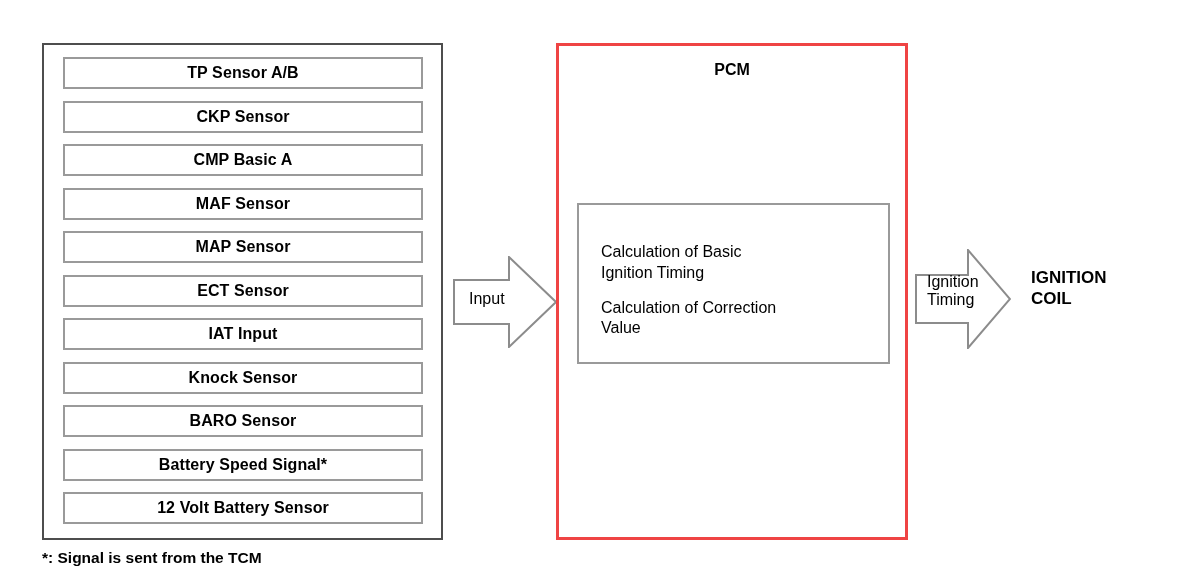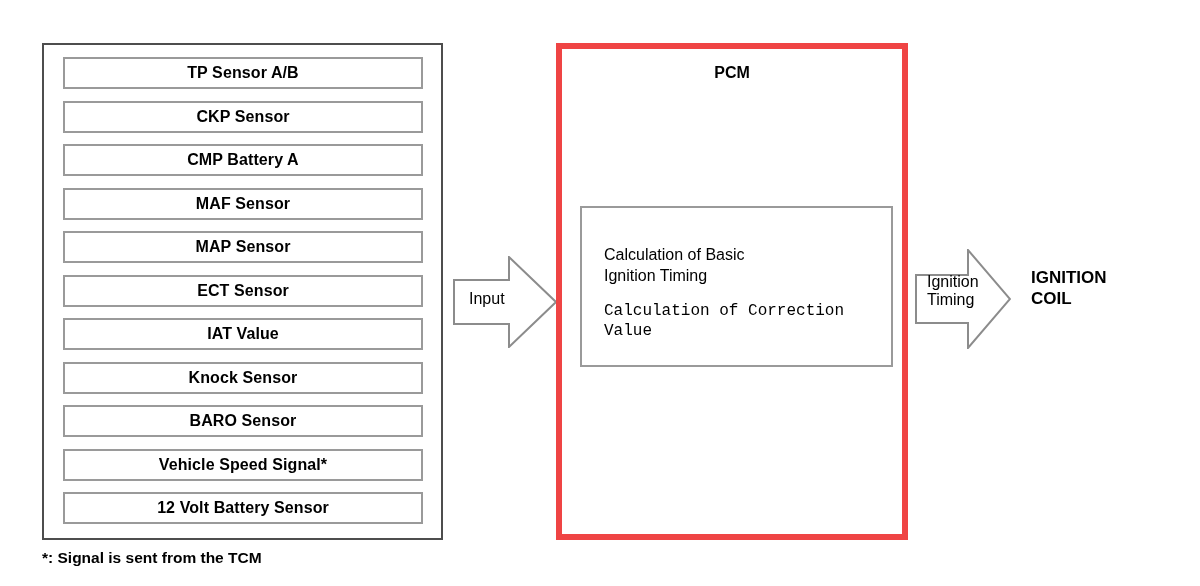--- a/index.html
+++ b/index.html
@@ -116,21 +116,21 @@
   }
 
   
   #pcm-box {
     position: absolute;
     left: 556px;
     top: 43px;
     width: 352px;
     height: 497px;
     box-sizing: border-box;
-    border: 6px solid #ef4444;
+    border: 3px solid #ef4444;
     background: #ffffff;
   }
   #pcm-title {
     position: absolute;
     left: 0;
     top: 16px;
     width: 100%;
     text-align: center;
     font-size: 16px;
     font-weight: bold;
@@ -153,21 +153,20 @@
     width: 270px;
   }
   .calc-line {
     font-size: 16px;
     font-weight: normal;
     line-height: 1.3;
     margin: 0 0 14px 0;
   }
   .calc-line:last-child {
     margin-bottom: 0;
-    font-family: Liberation Mono, monospace;
   }
 
   
   #ignition-coil-label {
     position: absolute;
     left: 1031px;
     top: 268px;
     font-size: 17px;
     font-weight: bold;
     line-height: 1.22;
@@ -184,49 +183,49 @@
 
       <div class="sensor-box">
         <span class="sensor-label">TP Sensor A/B</span>
       </div>
 
       <div class="sensor-box">
         <span class="sensor-label">CKP Sensor</span>
       </div>
 
       <div class="sensor-box">
-        <span class="sensor-label">CMP Battery A</span>
+        <span class="sensor-label">CMP Basic A</span>
       </div>
 
       <div class="sensor-box">
         <span class="sensor-label">MAF Sensor</span>
       </div>
 
       <div class="sensor-box">
         <span class="sensor-label">MAP Sensor</span>
       </div>
 
       <div class="sensor-box">
         <span class="sensor-label">ECT Sensor</span>
       </div>
 
       <div class="sensor-box">
-        <span class="sensor-label">IAT Value</span>
+        <span class="sensor-label">IAT Input</span>
       </div>
 
       <div class="sensor-box">
         <span class="sensor-label">Knock Sensor</span>
       </div>
 
       <div class="sensor-box">
         <span class="sensor-label">BARO Sensor</span>
       </div>
 
       <div class="sensor-box">
-        <span class="sensor-label">Vehicle Speed Signal*</span>
+        <span class="sensor-label">Battery Speed Signal*</span>
       </div>
 
       <div class="sensor-box">
         <span class="sensor-label">12 Volt Battery Sensor</span>
       </div>
 
     </div>
   </div>
 
   <div id="footnote">*: Signal is sent from the TCM</div>

